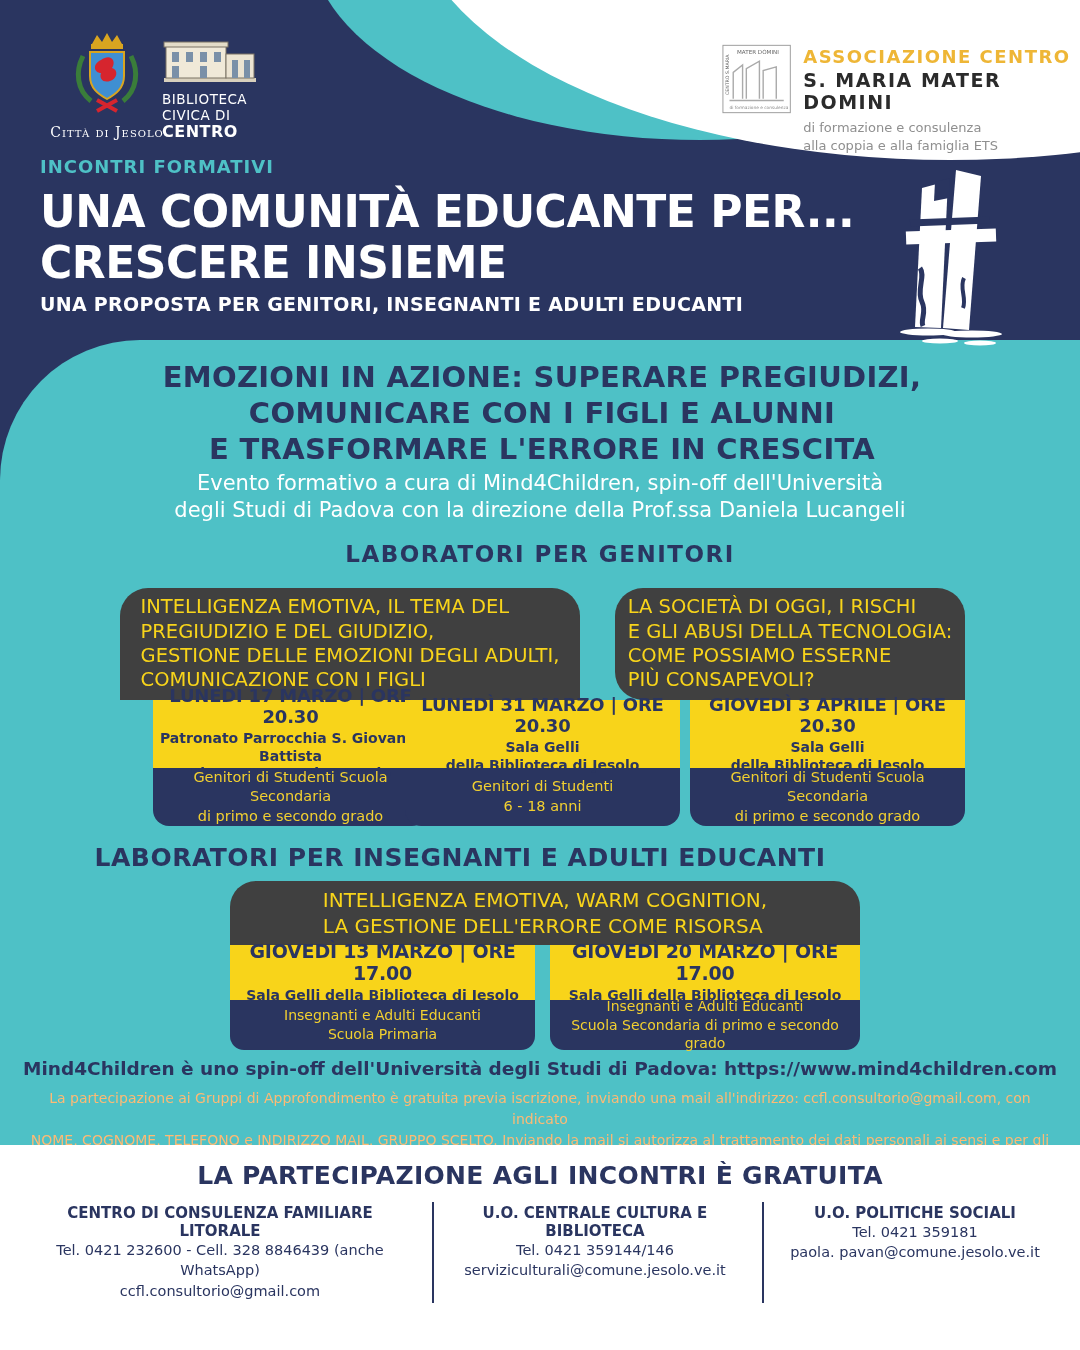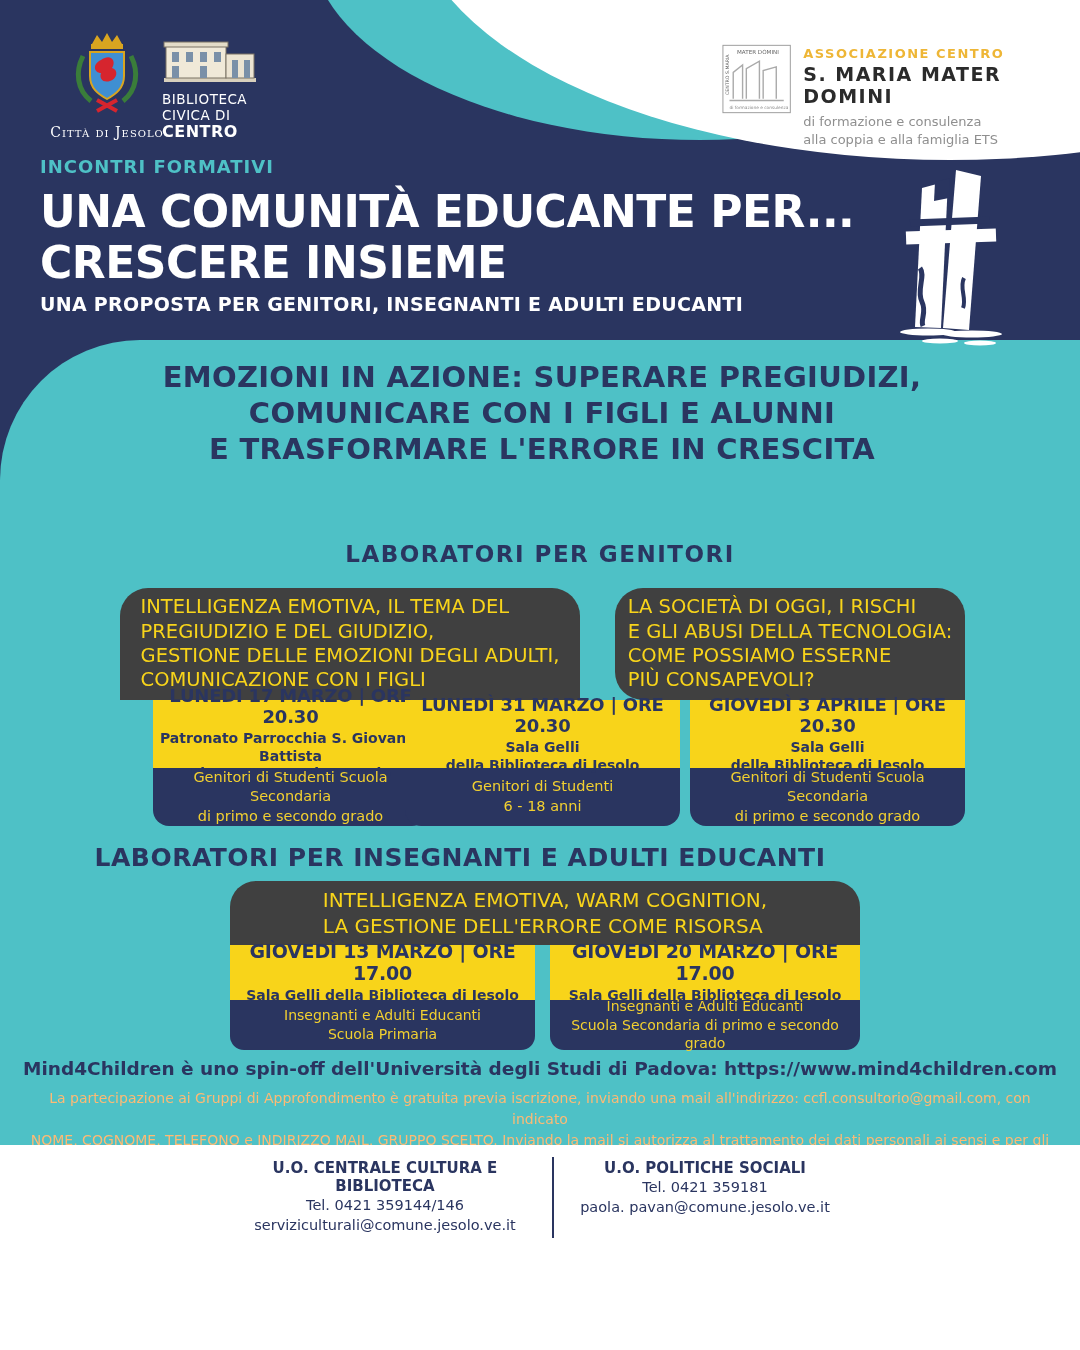--- a/index.html
+++ b/index.html
@@ -17,21 +17,21 @@
   
   .city-logo{position:absolute;left:42px;top:30px;width:130px;text-align:center;}
   .city-label{margin-top:4px;color:#fff;font-family:"DejaVu Serif","Liberation Serif",serif;
     font-variant:small-caps;font-size:14px;letter-spacing:1px;}
   .lib-logo{position:absolute;left:162px;top:36px;width:110px;color:#fff;}
   .lib-lines{margin-top:4px;font-size:13.5px;line-height:1.15;letter-spacing:.5px;}
   .lib-lines .b{font-weight:800;font-size:16px;}
   
   .assoc{position:absolute;left:722px;top:42px;display:flex;align-items:flex-start;}
   .assoc-text{margin-left:12px;padding-top:4px;}
-  .assoc-kicker{color:#eeb636;font-weight:700;font-size:13px;letter-spacing:1.5px;}
+  .assoc-kicker{color:#eeb636;font-weight:700;font-size:18px;letter-spacing:1.5px;}
   .assoc-name{color:#2b2b2b;font-weight:700;font-size:19px;letter-spacing:1.5px;margin-top:2px;}
   .assoc-desc{color:#8f8f8f;font-size:13px;line-height:1.35;margin-top:6px;}
   
   .kicker{position:absolute;left:40px;top:156px;color:#4ec1c6;font-weight:800;
     font-size:18px;letter-spacing:1px;}
   .title{position:absolute;left:40px;top:186px;color:#fff;font-weight:800;
     font-size:44px;line-height:1.17;letter-spacing:-.5px;}
   .subtitle{position:absolute;left:40px;top:293px;color:#fff;font-weight:700;
     font-size:19px;letter-spacing:.3px;}
   
@@ -162,20 +162,22 @@
     <path d="M84,120 c-5,10 3,20 -1,30" stroke="#2a3560" stroke-width="4" fill="none"></path>
     <ellipse cx="48" cy="174" rx="28" ry="3.5" fill="#fff"></ellipse>
     <ellipse cx="92" cy="176" rx="30" ry="3.5" fill="#fff"></ellipse>
     <ellipse cx="60" cy="183" rx="18" ry="2.5" fill="#fff"></ellipse>
     <ellipse cx="100" cy="185" rx="16" ry="2.5" fill="#fff"></ellipse>
   </svg>
 
   <div class="event-title pre">EMOZIONI IN AZIONE: SUPERARE PREGIUDIZI,
 COMUNICARE CON I FIGLI E ALUNNI
 E TRASFORMARE L'ERRORE IN CRESCITA</div>
+  <div class="event-curator pre">Evento formativo a cura di Mind4Children, spin-off dell'Università
+degli Studi di Padova con la direzione della Prof.ssa Daniela Lucangeli</div>
 
   <div class="h-gen">LABORATORI PER GENITORI</div>
 
   <div class="topic topic-a pre">INTELLIGENZA EMOTIVA, IL TEMA DEL
 PREGIUDIZIO E DEL GIUDIZIO,
 GESTIONE DELLE EMOZIONI DEGLI ADULTI,
 COMUNICAZIONE CON I FIGLI</div>
   <div class="topic topic-b pre">LA SOCIETÀ DI OGGI, I RISCHI
 E GLI ABUSI DELLA TECNOLOGIA:
 COME POSSIAMO ESSERNE
@@ -229,21 +231,27 @@
     <div class="aud-box pre">Insegnanti e Adulti Educanti
 Scuola Secondaria di primo e secondo grado</div>
   </div>
 
   <div class="note-m4c">Mind4Children è uno spin-off dell'Università degli Studi di Padova: https://www.mind4children.com</div>
   <div class="note-privacy pre">La partecipazione ai Gruppi di Approfondimento è gratuita previa iscrizione, inviando una mail all'indirizzo: ccfl.consultorio@gmail.com, con indicato
 NOME, COGNOME, TELEFONO e INDIRIZZO MAIL, GRUPPO SCELTO. Inviando la mail si autorizza al trattamento dei dati personali ai sensi e per gli effetti
 dell'Art. 13 del Regolamento EU, GDPR 2016/679. Informativa disponibile sul sito www.consultoriomaterdomini.it</div>
 
   <div class="white-footer">
+    <div class="footline">LA PARTECIPAZIONE AGLI INCONTRI È GRATUITA</div>
     <div class="contacts">
+      <div class="contact" style="width:380px">
+        <div class="c-name">CENTRO DI CONSULENZA FAMILIARE LITORALE</div>
+        <div class="c-line">Tel. 0421 232600 - Cell. 328 8846439 (anche WhatsApp)</div>
+        <div class="c-line">ccfl.consultorio@gmail.com</div>
+      </div>
       <div class="contact" style="width:290px">
         <div class="c-name">U.O. CENTRALE CULTURA E BIBLIOTECA</div>
         <div class="c-line">Tel. 0421 359144/146</div>
         <div class="c-line">serviziculturali@comune.jesolo.ve.it</div>
       </div>
       <div class="contact" style="width:270px">
         <div class="c-name">U.O. POLITICHE SOCIALI</div>
         <div class="c-line">Tel. 0421 359181</div>
         <div class="c-line">paola. pavan@comune.jesolo.ve.it</div>
       </div>

